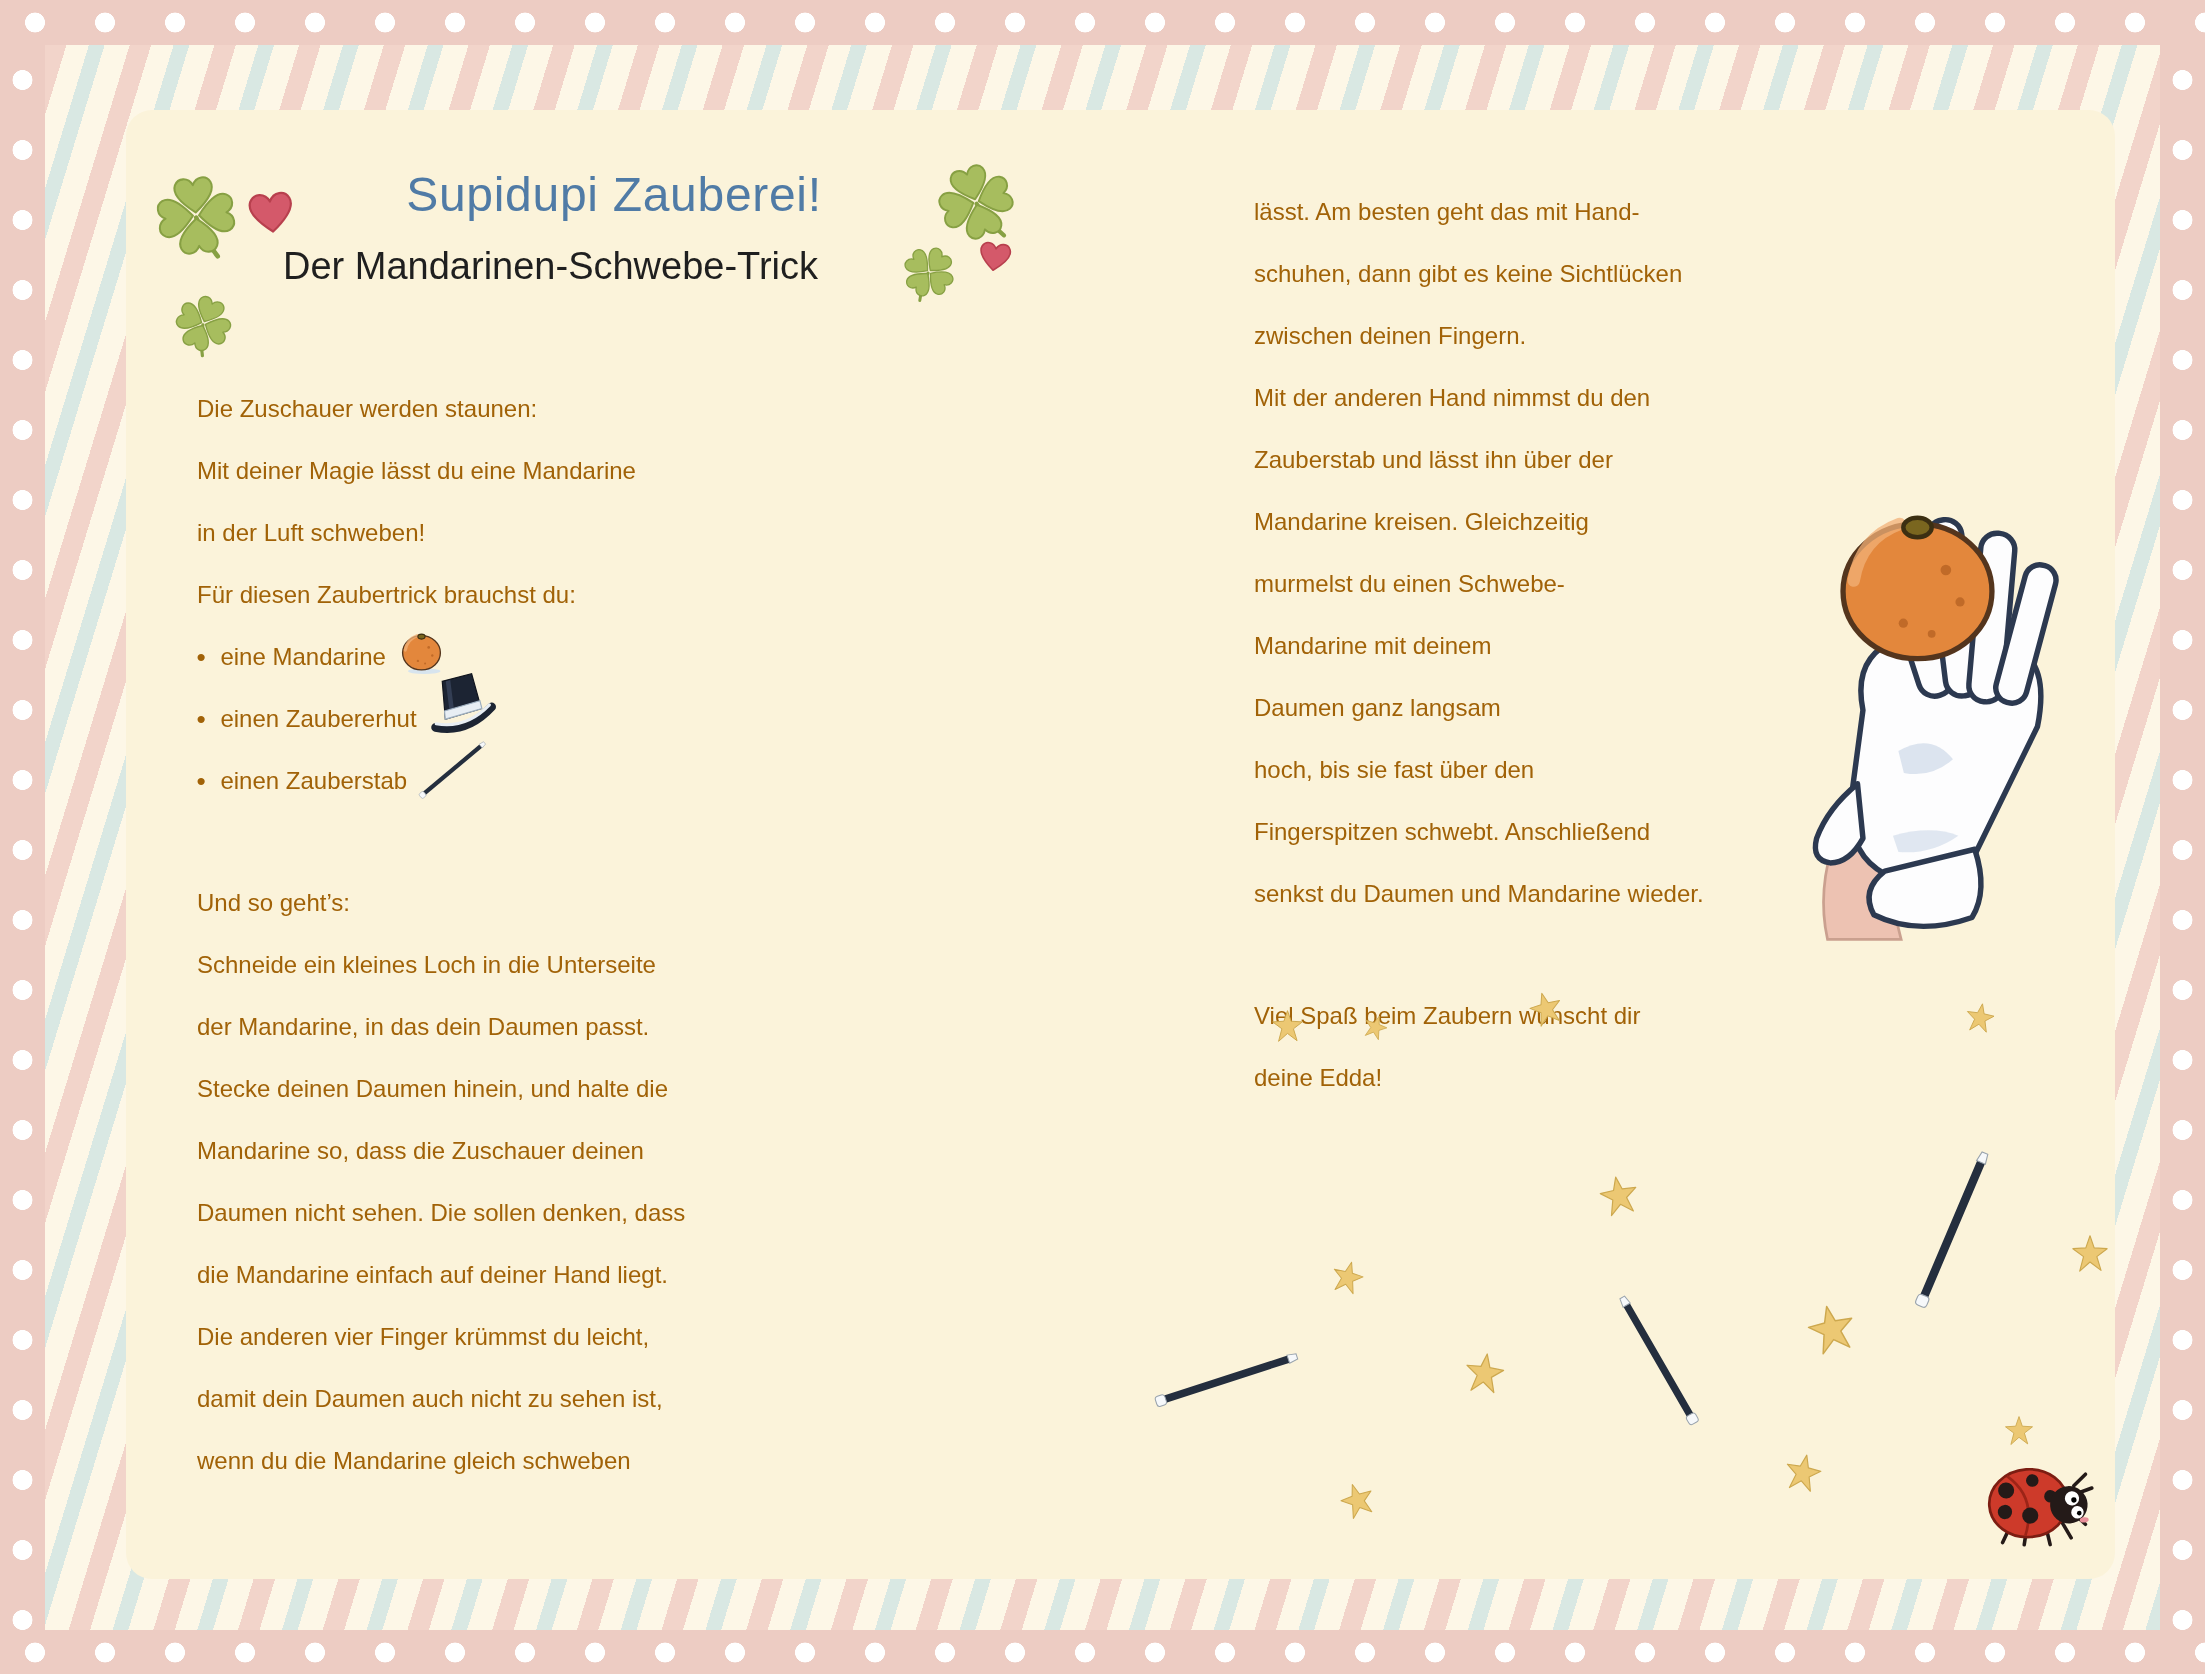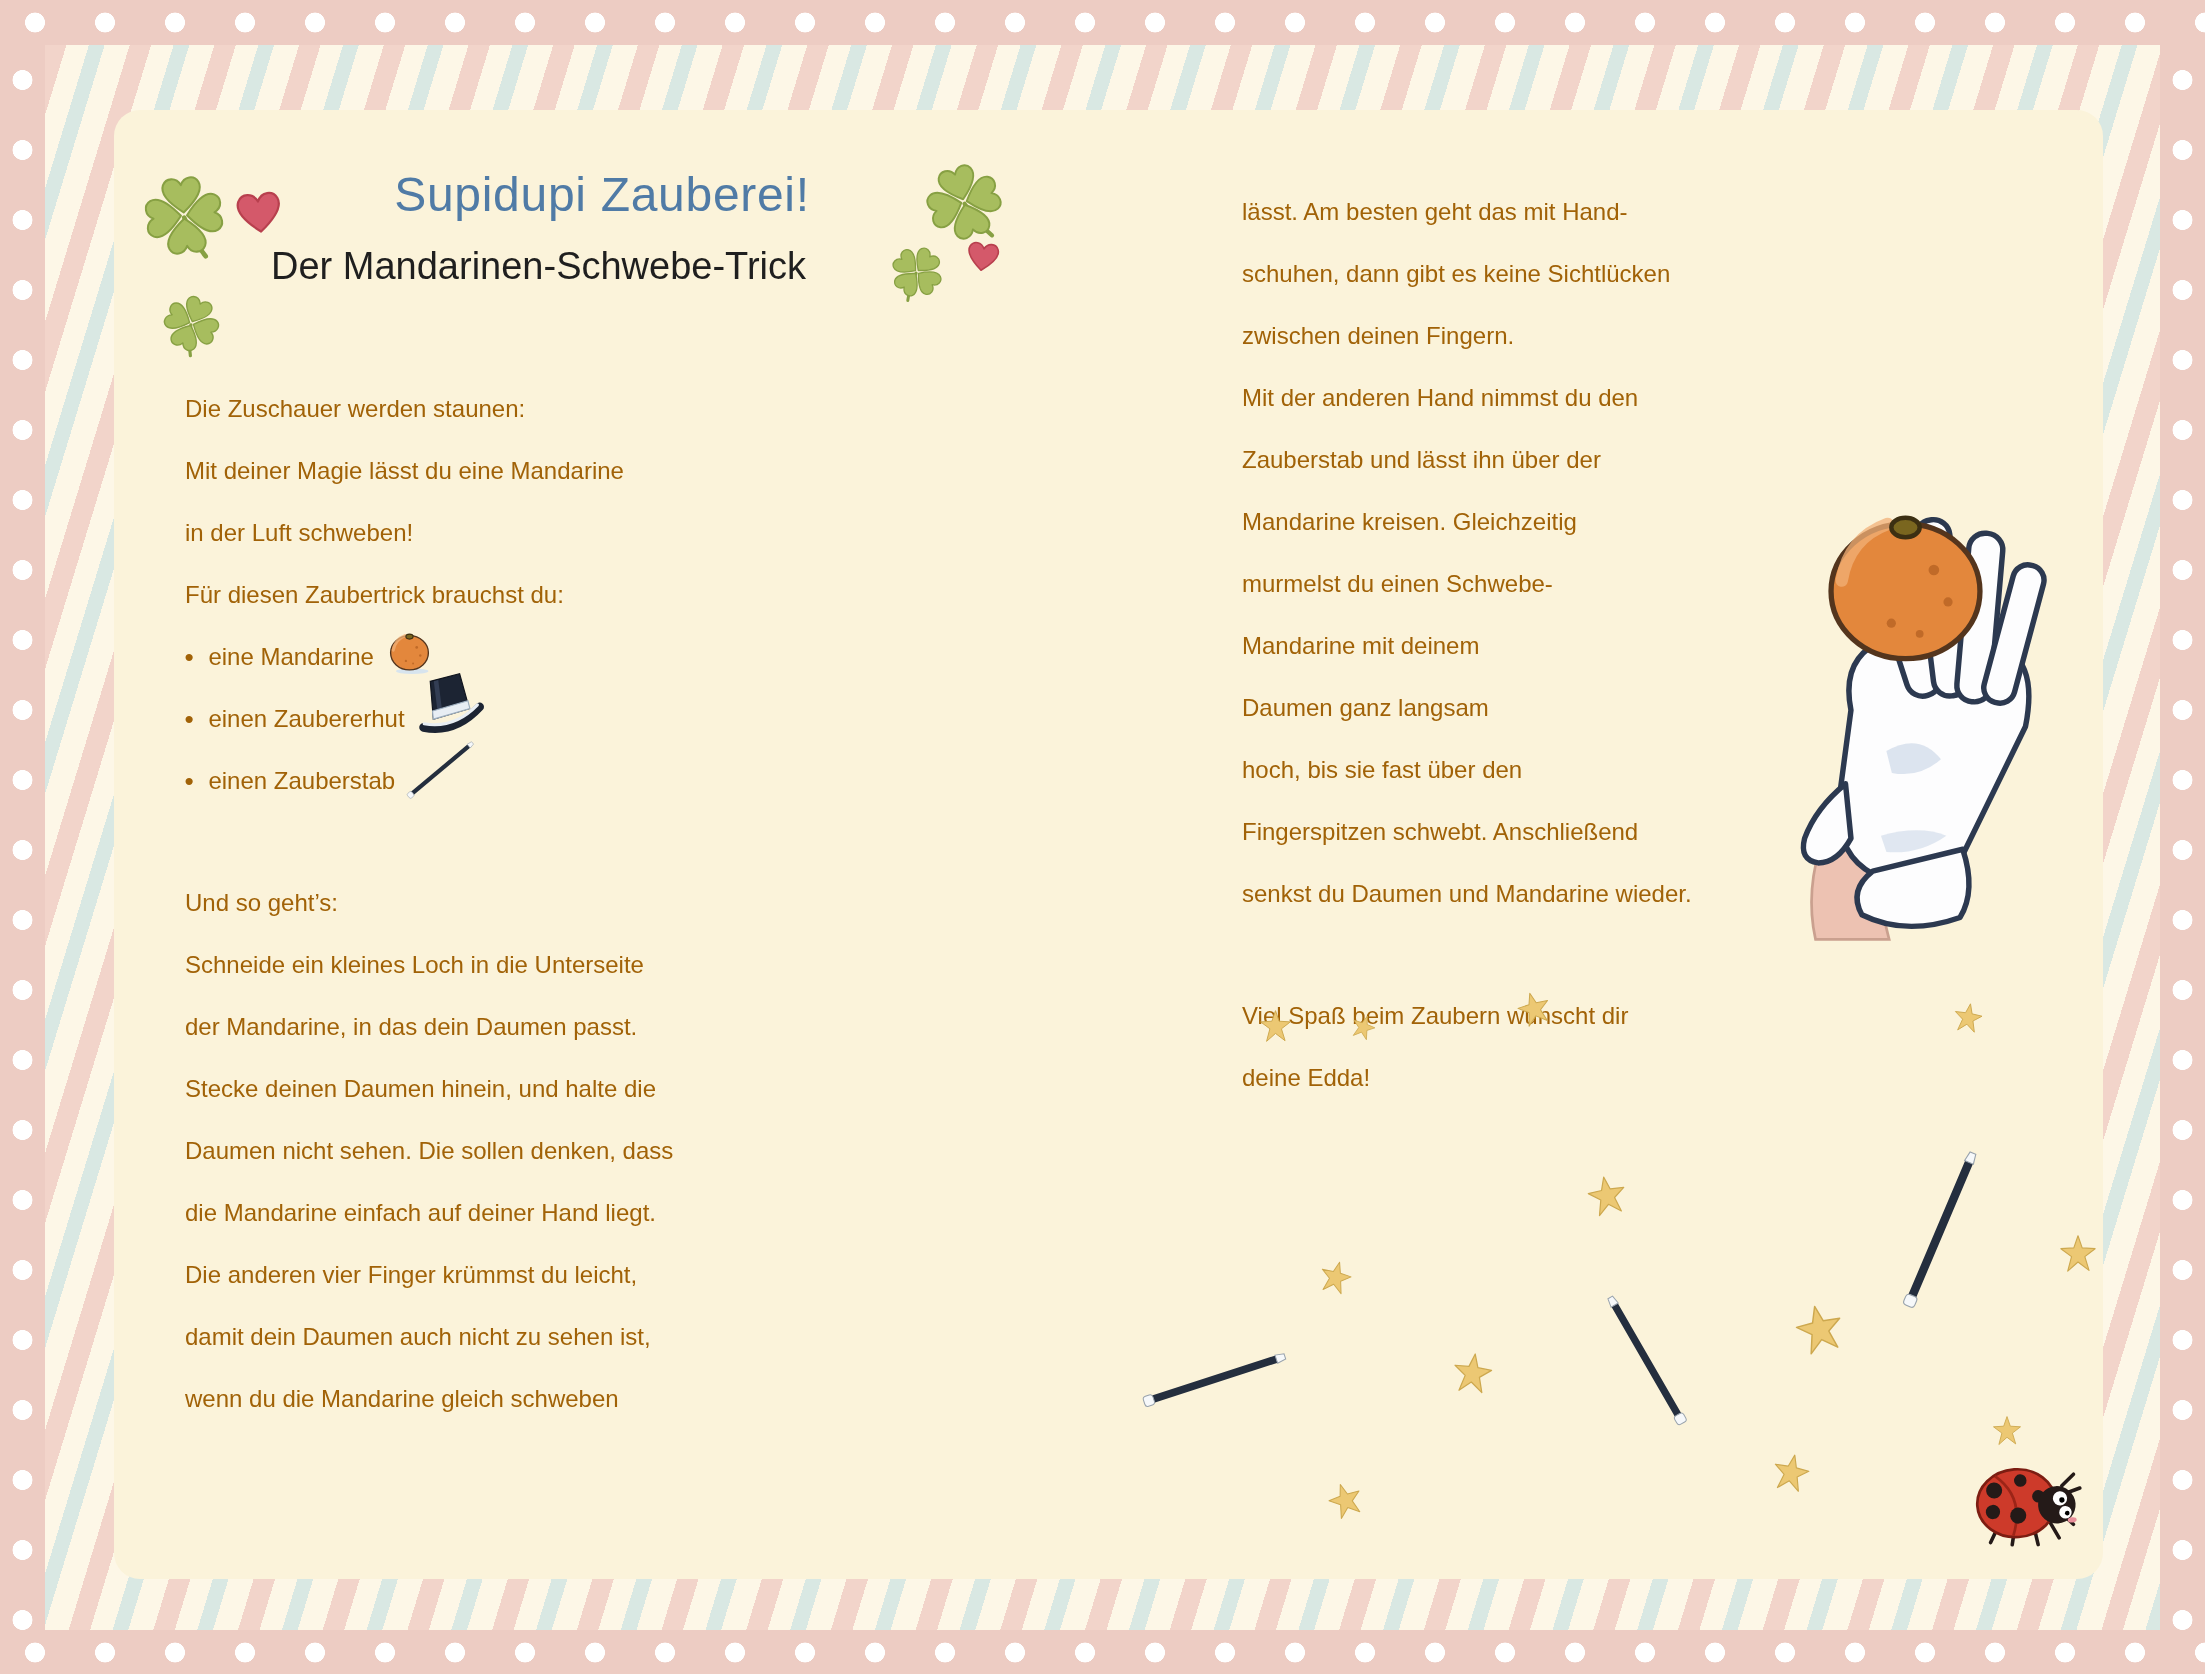--- a/index.html
+++ b/index.html
@@ -9,21 +9,21 @@
   .dots{position:absolute;background-color:#edccc3;
         background-image:radial-gradient(circle 10.2px at 50% 50%, #ffffff 95%, rgba(255,255,255,0) 100%);}
   .dots-top{left:0;top:0;width:2205px;height:45px;background-size:70px 45px;}
   .dots-bottom{left:0;top:1630px;width:2205px;height:45px;background-size:70px 45px;}
   .dots-left{left:0;top:45px;width:45px;height:1585px;background-size:45px 70px;}
   .dots-right{left:2160px;top:45px;width:45px;height:1585px;background-size:45px 70px;}
   
   .stripes{position:absolute;left:45px;top:45px;width:2115px;height:1585px;
            background:repeating-linear-gradient(107deg,#f2d4ca 0 20.5px,#fdf7e7 20.5px 42px,#d9e8e3 42px 57px,#fdf7e7 57px 81px);}
   
-  .content{position:absolute;left:114px;top:110px;width:1989px;height:1469px;background:#fbf3da;border-radius:26px;}
+  .content{position:absolute;left:126px;top:110px;width:1989px;height:1469px;background:#fbf3da;border-radius:26px;}
   .title{position:absolute;left:157px;top:57px;width:662px;text-align:center;
          font-size:48px;color:#507ba6;letter-spacing:0.7px;}
   .subtitle{position:absolute;left:157px;top:135px;width:662px;text-align:left;
          font-size:38px;color:#1f1f1f;}
   .col{position:absolute;font-size:24px;line-height:62px;color:#a16207;}
   .left-col{left:71px;top:268px;}
   .right-col{left:1128px;top:71px;}
   .line{white-space:nowrap;}
   .supply .bullet{display:inline-block;margin-right:15px;transform:scale(1.1);}
   .howto{margin-top:60px;}
@@ -155,20 +155,21 @@
       <div class="line">in der Luft schweben!</div>
       <div class="line">Für diesen Zaubertrick brauchst du:</div>
       <div class="line supply"><span class="bullet">•</span><span>eine Mandarine</span></div>
       <div class="line supply"><span class="bullet">•</span><span>einen Zaubererhut</span></div>
       <div class="line supply"><span class="bullet">•</span><span>einen Zauberstab</span></div>
       <div class="howto">
         <div class="line">Und so geht’s:</div>
         <div class="line">Schneide ein kleines Loch in die Unterseite</div>
         <div class="line">der Mandarine, in das dein Daumen passt.</div>
         <div class="line">Stecke deinen Daumen hinein, und halte die</div>
+        <div class="line">Mandarine so, dass die Zuschauer deinen</div>
         <div class="line">Daumen nicht sehen. Die sollen denken, dass</div>
         <div class="line">die Mandarine einfach auf deiner Hand liegt.</div>
         <div class="line">Die anderen vier Finger krümmst du leicht,</div>
         <div class="line">damit dein Daumen auch nicht zu sehen ist,</div>
         <div class="line">wenn du die Mandarine gleich schweben</div>
       </div>
     </div>
 
     <svg class="deco" style="left:273px;top:515px;width:45px;height:52px" viewBox="0 0 100 104">
       <ellipse cx="56" cy="97" rx="36" ry="6" fill="#d7e4ee"></ellipse>

